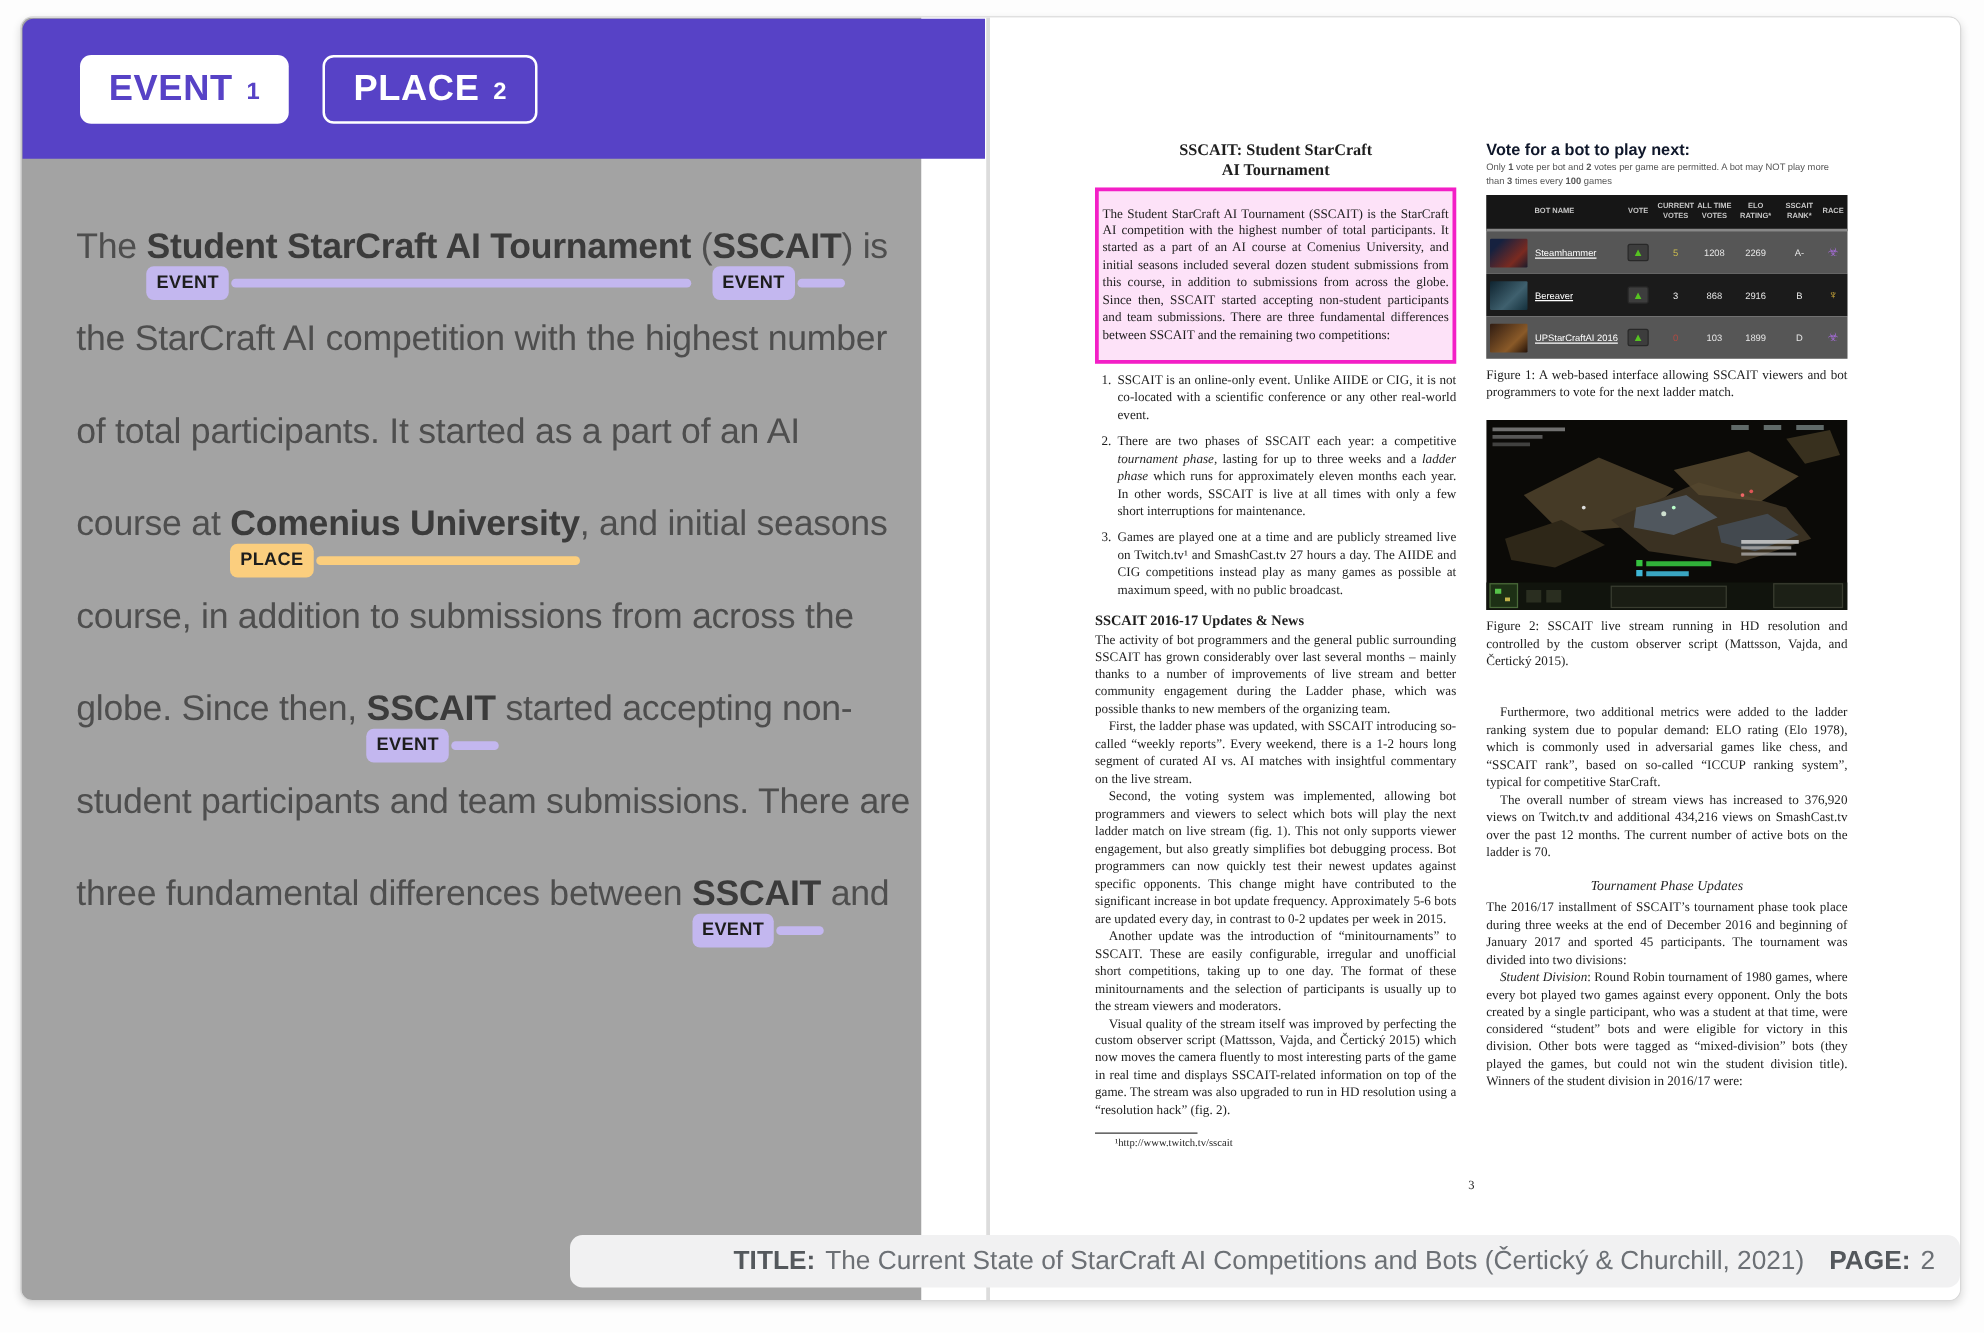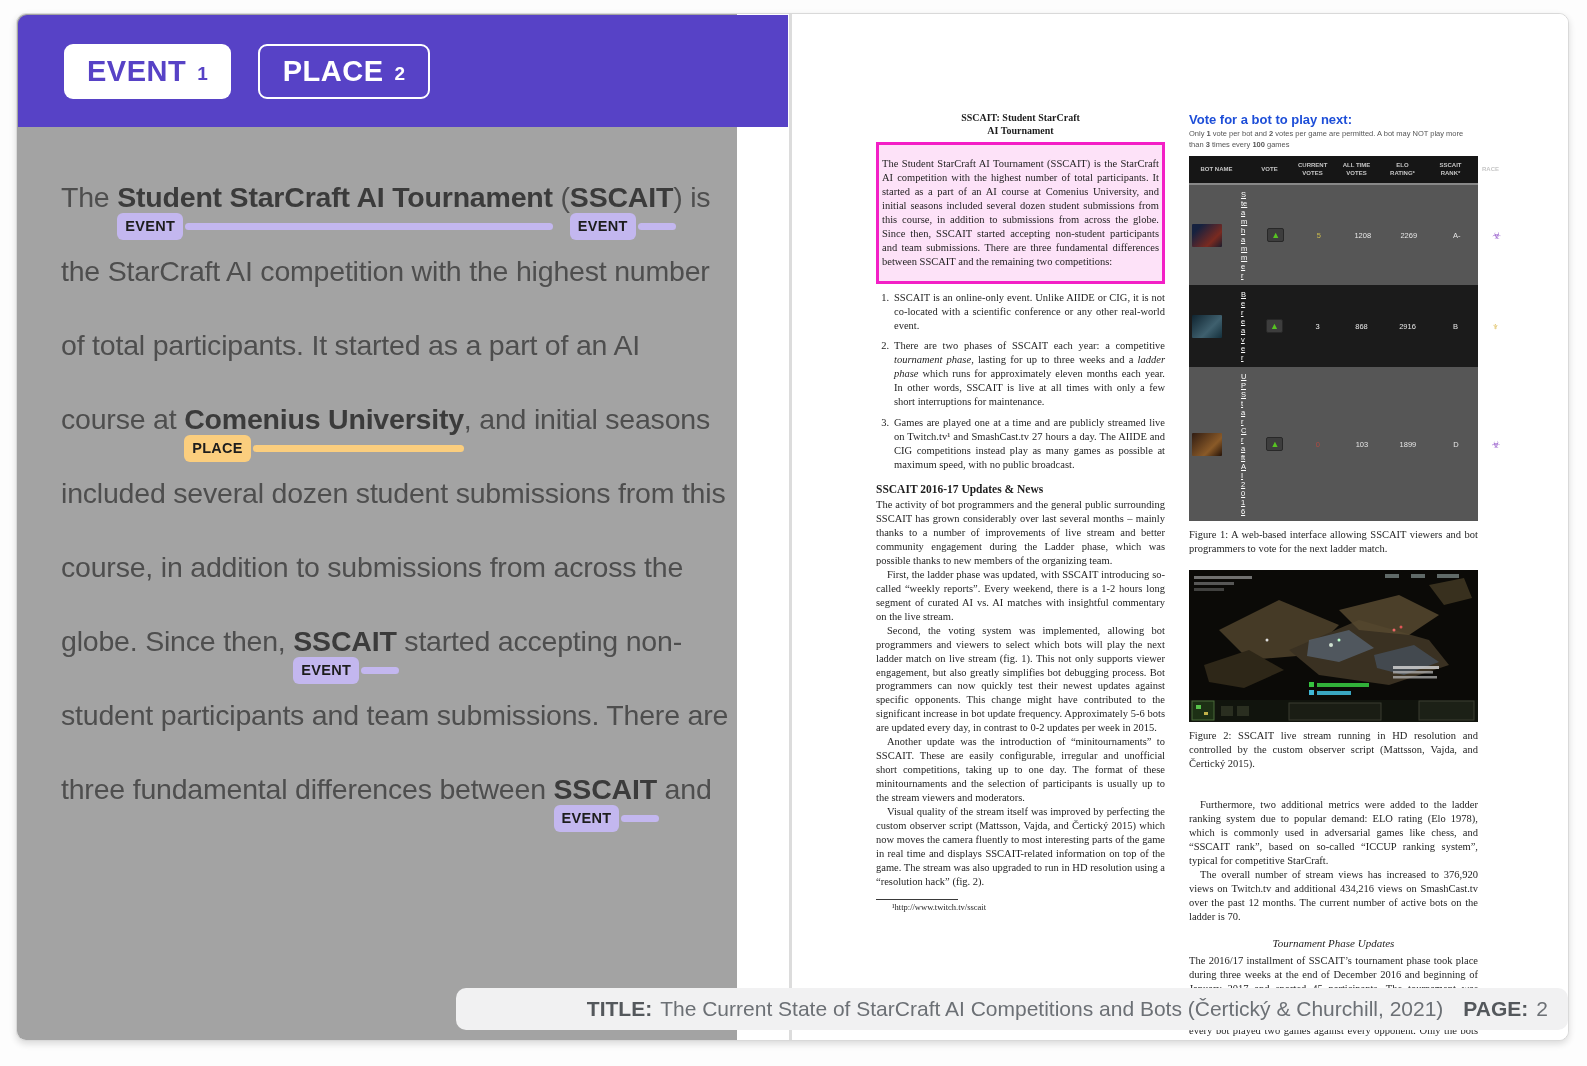--- a/index.html
+++ b/index.html
@@ -23,37 +23,37 @@
   .tag-row{position:absolute;left:0;top:53px;width:100%;display:flex;align-items:center;}
   .tag-chip{background:var(--c);color:#1d1d1d;font-size:14.5px;font-weight:700;line-height:1;
     padding:6px 8px;border-radius:6px;letter-spacing:.3px;flex:0 0 auto;}
   .tag-bar{height:7px;background:var(--c);border-radius:4px;flex:1 1 auto;min-width:38px;margin-left:2px;}
   .divider{position:absolute;left:772px;top:0;width:3px;height:100%;background:#dcdcdc;}
   
   .right-pane{position:absolute;left:775px;top:0;right:0;height:100%;background:#fff;}
   .paper{position:absolute;left:84px;top:98px;width:602px;font-family:"Liberation Serif",serif;color:#1e1e1e;}
   .cols{display:flex;gap:24px;}
   .col{width:289px;}
-  .paper-title{font-size:10px;font-weight:700;text-align:center;line-height:1.25;margin-bottom:5px;}
+  .paper-title{font-size:13px;font-weight:700;text-align:center;line-height:1.25;margin-bottom:5px;}
   .hl-box{border:3px solid var(--hl);background:rgba(243,31,198,.13);padding:12px 3px;
     font-size:10.5px;line-height:1.33;text-align:justify;}
   .pli{display:flex;gap:5px;font-size:10.5px;line-height:1.33;margin-top:7px;text-align:justify;}
   .pli-n{flex:0 0 13px;text-align:right;}
   .pli-t{flex:1;}
   .sec-head{font-size:11.5px;font-weight:700;margin:11px 0 3px;}
   .ppara{font-size:10.5px;line-height:1.33;text-align:justify;margin:0;}
   .ppara.ind{text-indent:11px;}
   .fn-rule{width:82px;border-top:1px solid #3a3a3a;margin-top:10px;}
   .fn-text{font-size:8.5px;margin-top:2px;padding-left:16px;}
   .page-num{text-align:center;font-size:10px;margin-top:24px;}
   
   .vote-widget{font-family:"Liberation Sans",sans-serif;}
-  .vote-title{font-size:13px;font-weight:700;color:#1d4ed8;margin-bottom:2px;}
+  .vote-title{font-size:13px;font-weight:700;color:#0f172a;margin-bottom:2px;}
   .vote-sub{font-size:7.5px;color:#565656;line-height:1.4;margin-bottom:6px;width:97%;}
-  .vgrid{display:grid;grid-template-columns:34px 1fr 27px 29px 29px 33px 33px 17px;gap:15px;align-items:center;}
+  .vgrid{display:grid;grid-template-columns:34px 1fr 27px 29px 29px 33px 33px 17px;gap:2px;align-items:center;}
   .vheader{background:#161616;color:#c6c6c6;font-size:6px;font-weight:700;text-transform:uppercase;
     padding:6px 3px;line-height:1.25;border-bottom:2px solid #888;}
   .vh{text-align:center;}
   .vh:first-child{grid-column:1 / 3;}
   .vrow{padding:5px 3px;min-height:34px;}
   .vrow.mid{background:#565656;}
   .vrow.dark{background:#1b1b1b;}
   .vthumb{width:30px;height:23px;border-radius:1px;display:block;}
   .t0{background:linear-gradient(135deg,#16213f 20%,#7a2a20 70%,#1c1c2c);}
   .t1{background:linear-gradient(135deg,#0f2430,#3f606e 60%,#14303c);}
@@ -101,21 +101,20 @@
             </span></span><span class="seg"><span> (</span></span><span class="seg b annotated"><span>SSCAIT</span><span class="tag-row" style="--c: #c3b7ef;">
               <span class="tag-chip">EVENT</span>
               <span class="tag-bar"></span>
             </span></span><span class="seg"><span>) is</span></span></div>
         <div class="text-line"><span class="seg"><span>the StarCraft AI competition with the highest number</span></span></div>
         <div class="text-line"><span class="seg"><span>of total participants. It started as a part of an AI</span></span></div>
         <div class="text-line"><span class="seg"><span>course at </span></span><span class="seg b annotated"><span>Comenius University</span><span class="tag-row" style="--c: #fbce7e;">
               <span class="tag-chip">PLACE</span>
               <span class="tag-bar"></span>
             </span></span><span class="seg"><span>, and initial seasons</span></span></div>
-        <div class="text-line"><span class="seg"><span>included several dozen student submissions from this</span></span></div>
         <div class="text-line"><span class="seg"><span>course, in addition to submissions from across the</span></span></div>
         <div class="text-line"><span class="seg"><span>globe. Since then, </span></span><span class="seg b annotated"><span>SSCAIT</span><span class="tag-row" style="--c: #c3b7ef;">
               <span class="tag-chip">EVENT</span>
               <span class="tag-bar"></span>
             </span></span><span class="seg"><span> started accepting non-</span></span></div>
         <div class="text-line"><span class="seg"><span>student participants and team submissions. There are</span></span></div>
         <div class="text-line"><span class="seg"><span>three fundamental differences between </span></span><span class="seg b annotated"><span>SSCAIT</span><span class="tag-row" style="--c: #c3b7ef;">
               <span class="tag-chip">EVENT</span>
               <span class="tag-bar"></span>
             </span></span><span class="seg"><span> and</span></span></div>

